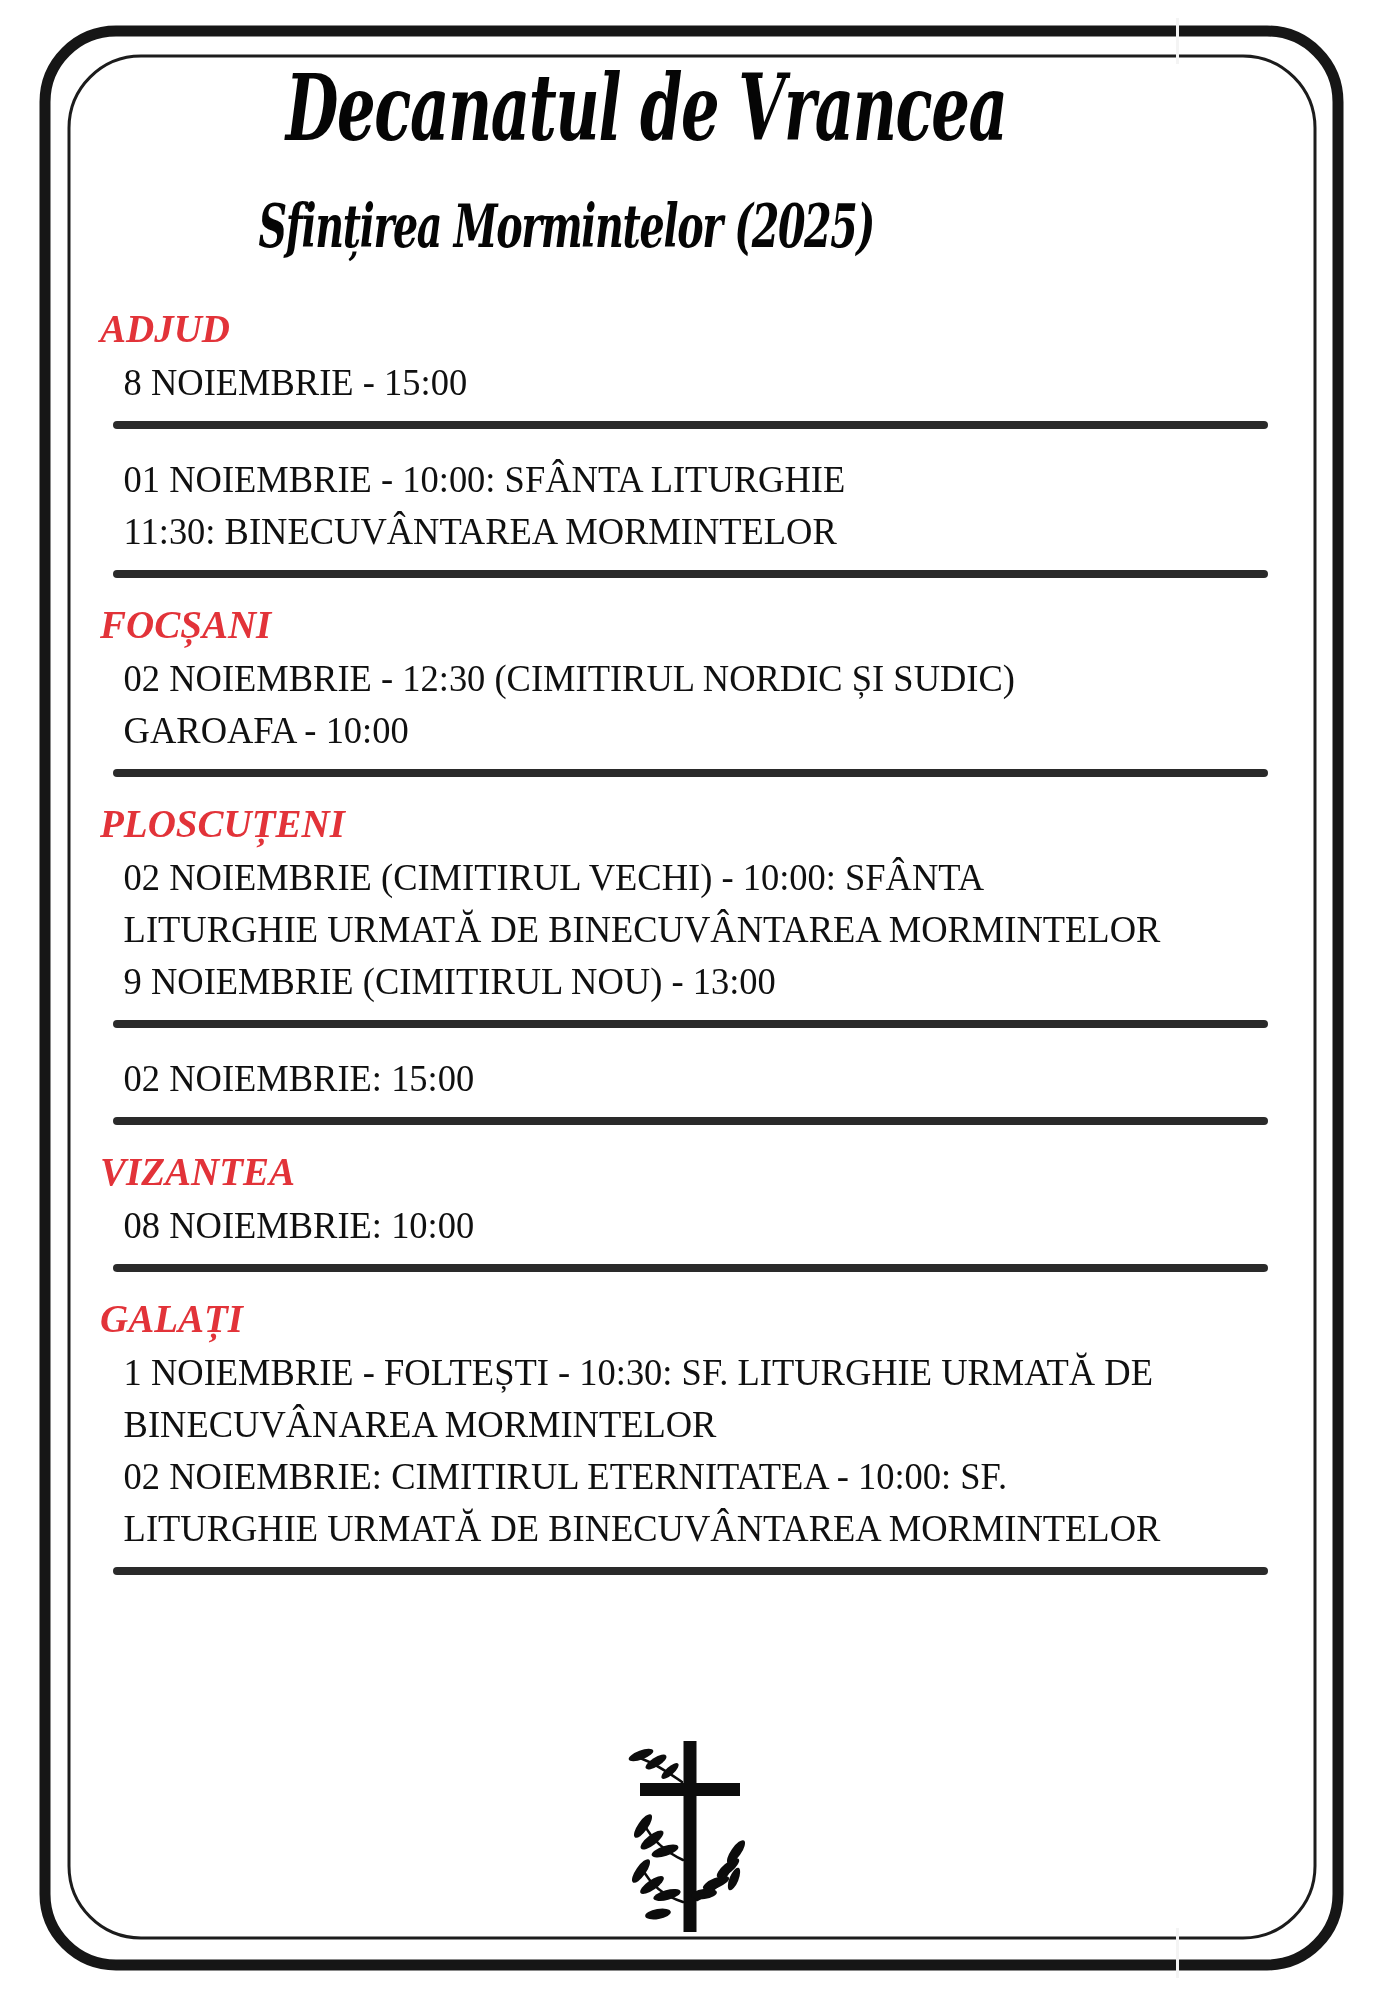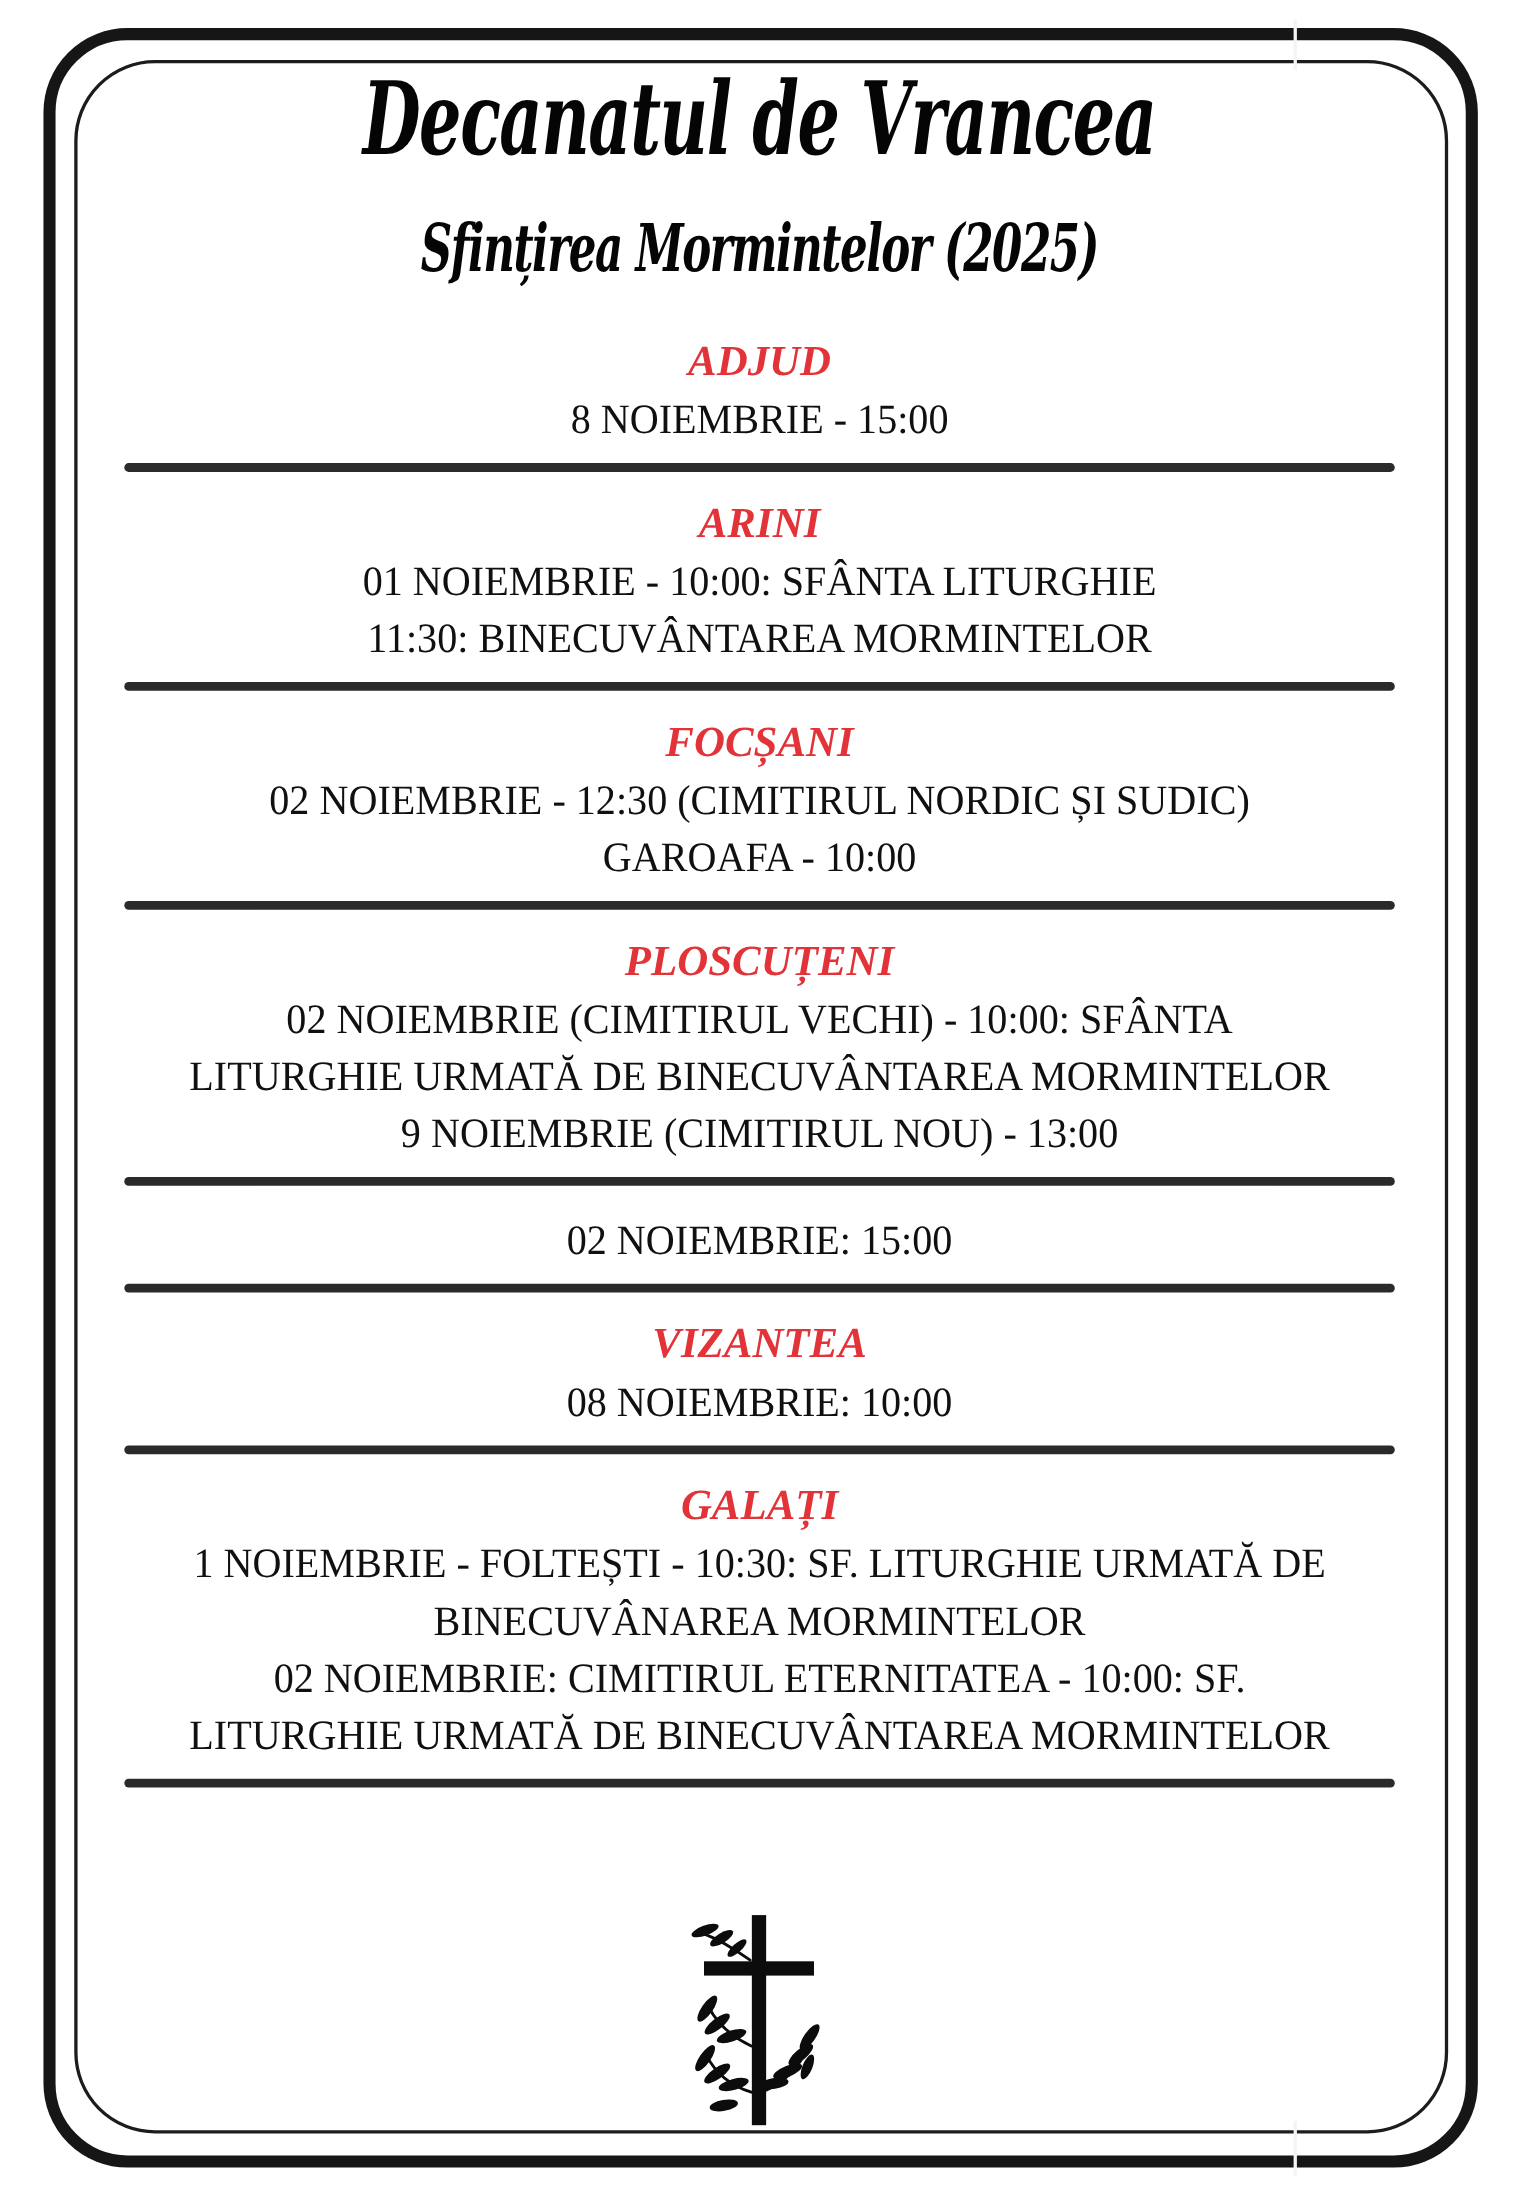--- a/index.html
+++ b/index.html
@@ -18,21 +18,21 @@
     font-family:"Liberation Serif", serif;
     color:var(--text);
   }
   .frame-svg{position:absolute;left:0;top:0;width:1381px;height:2000px;}
   .scan-tick{position:absolute;width:3px;background:#f4f4f4;}
   .scan-tick.top{left:1176px;top:18px;height:46px;}
   .scan-tick.bottom{left:1176px;top:1928px;height:50px;}
 
   .content{
     position:absolute;left:100px;top:58px;width:1181px;
-    text-align:center;
+    text-align:left;
   }
   .title{
     font-family:"DejaVu Serif", serif;
     font-style:italic;font-weight:600;
     color:#050505;
     white-space:nowrap;
   }
   .title-1{font-size:92px;line-height:100px;}
   .title-2{font-size:60px;line-height:112px;margin-top:12px;}
   .title .squeeze{
@@ -90,21 +90,20 @@
       <span class="squeeze">Sfințirea Mormintelor (2025)</span>
     </div>
 
     <section class="sec first">
       <h2>ADJUD</h2>
       <p>8 NOIEMBRIE - 15:00</p>
     </section>
     <div class="divider"></div>
 
     <section class="sec">
-      <h2>ARINI</h2>
       <p>01 NOIEMBRIE - 10:00: SFÂNTA LITURGHIE</p>
       <p>11:30: BINECUVÂNTAREA MORMINTELOR</p>
     </section>
     <div class="divider"></div>
 
     <section class="sec">
       <h2>FOCȘANI</h2>
       <p>02 NOIEMBRIE - 12:30 (CIMITIRUL NORDIC ȘI SUDIC)</p>
       <p>GAROAFA - 10:00</p>
     </section>

